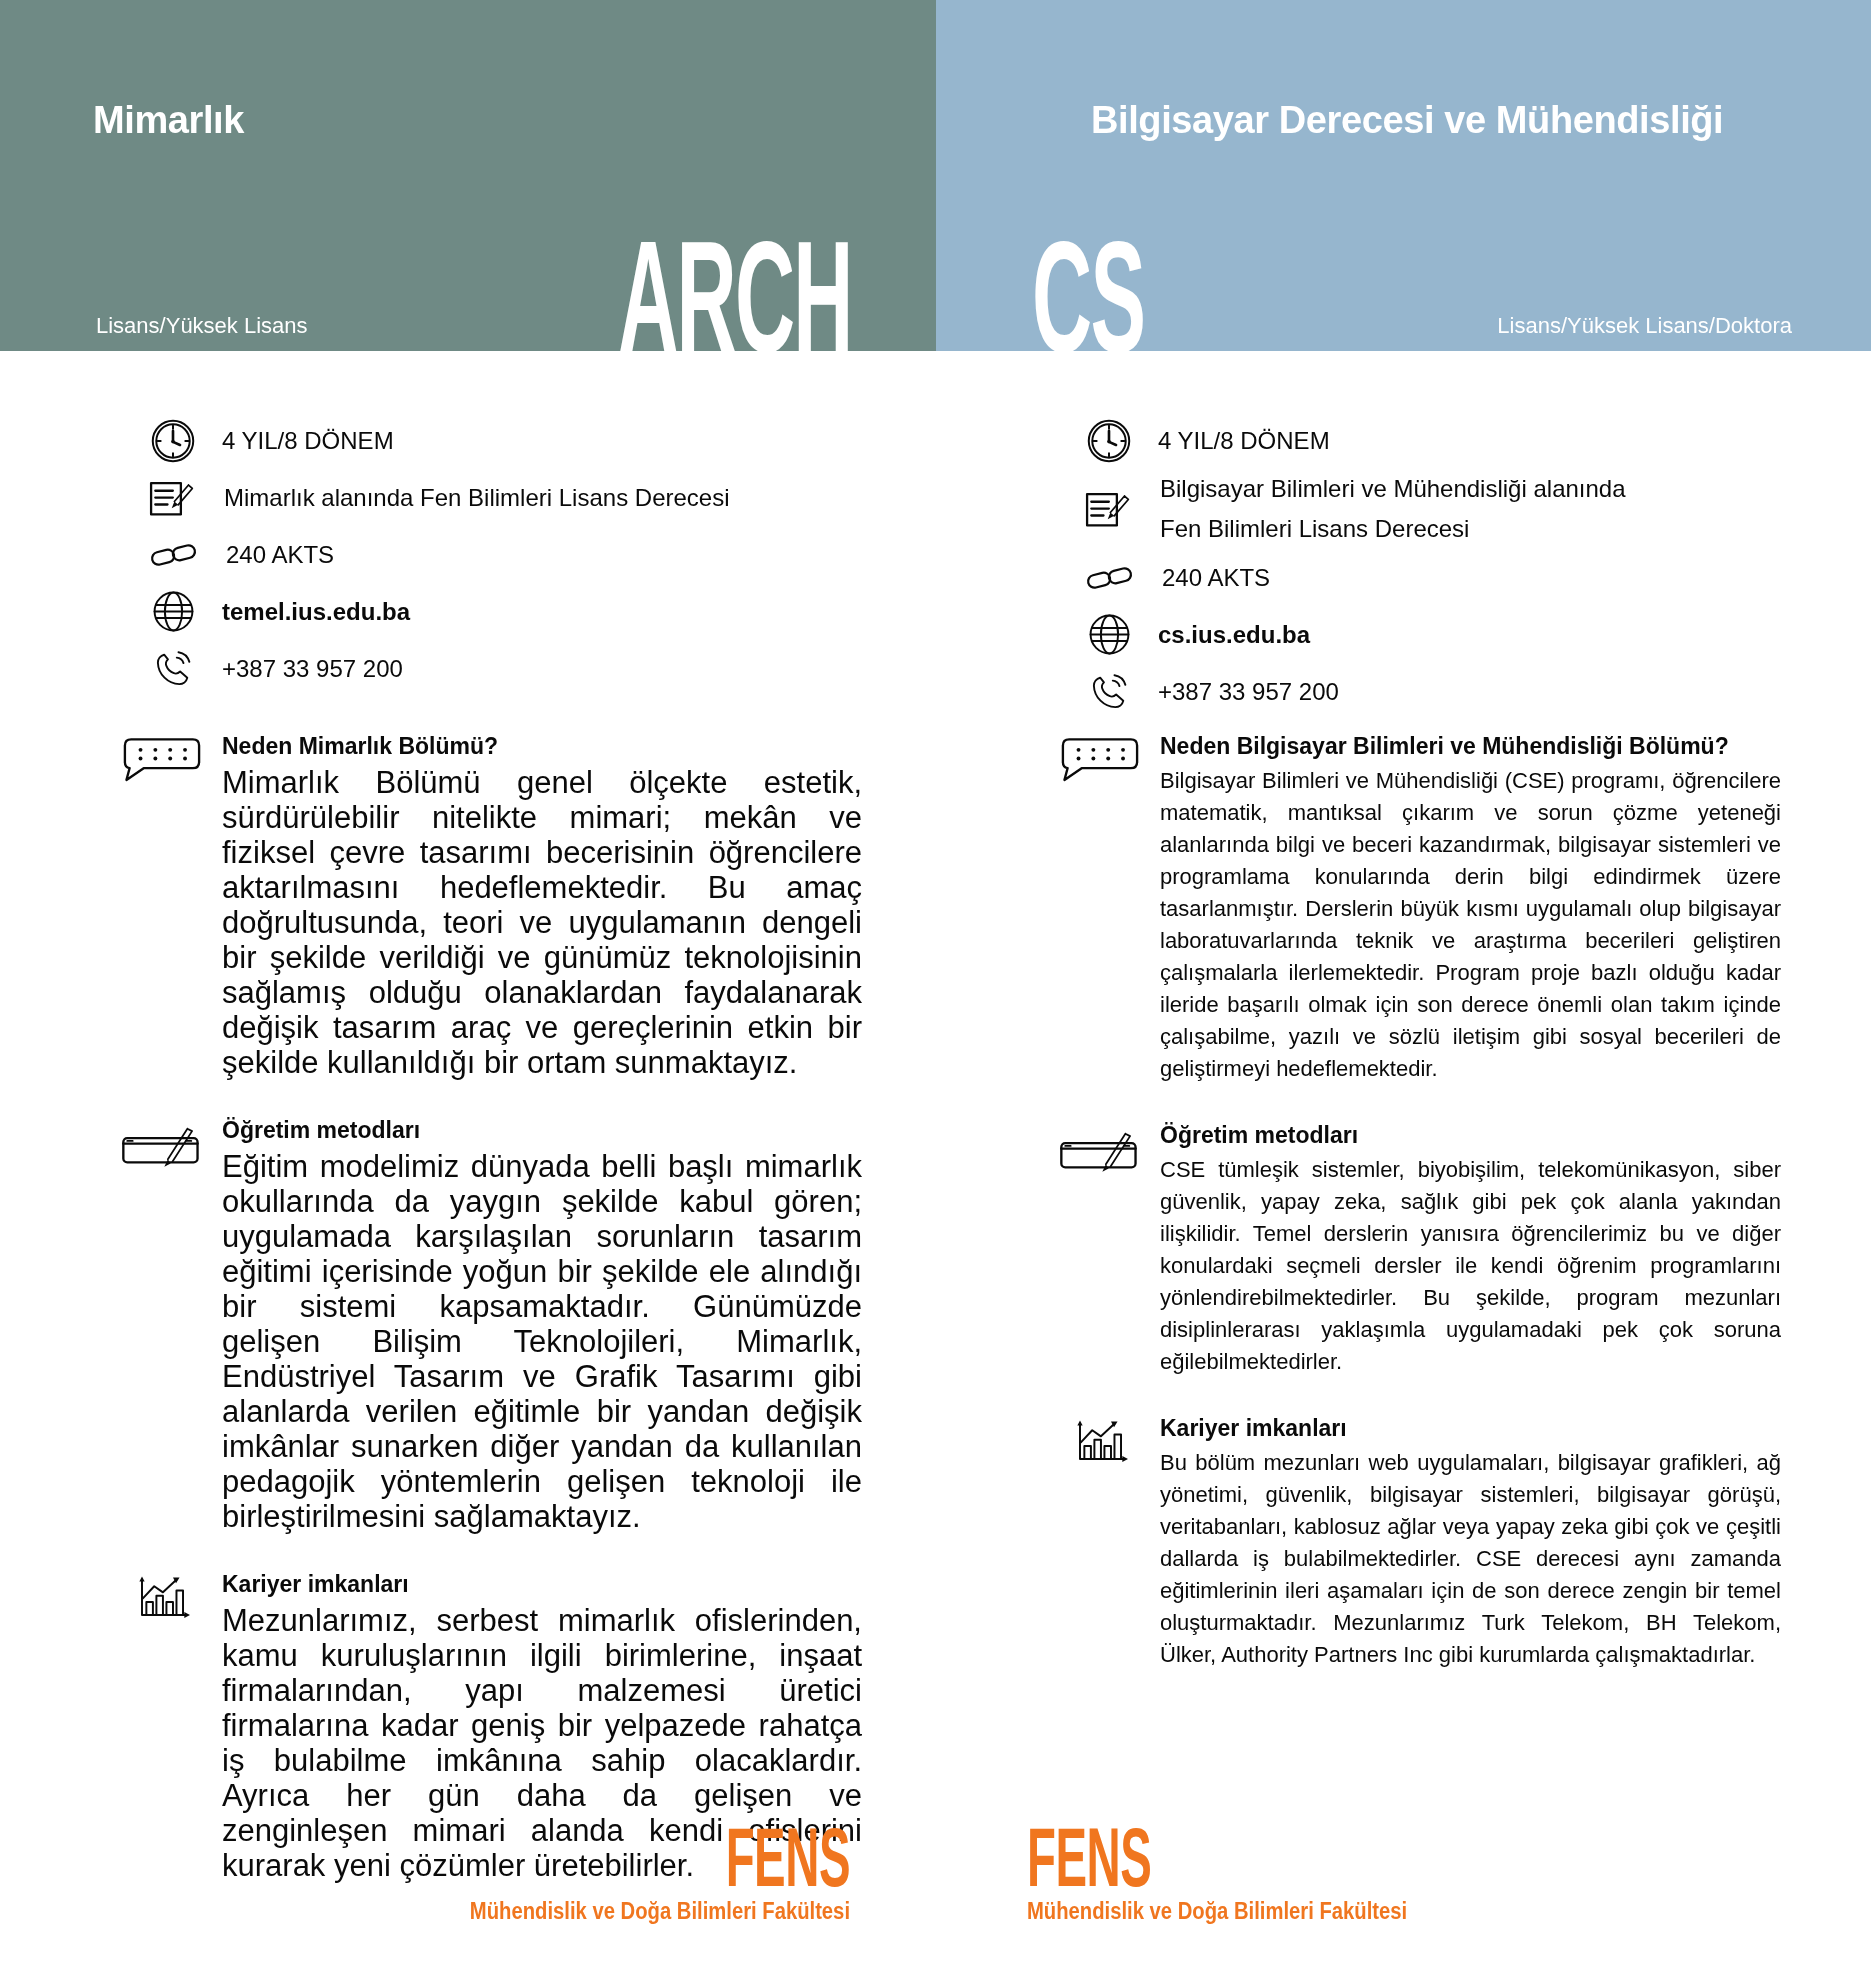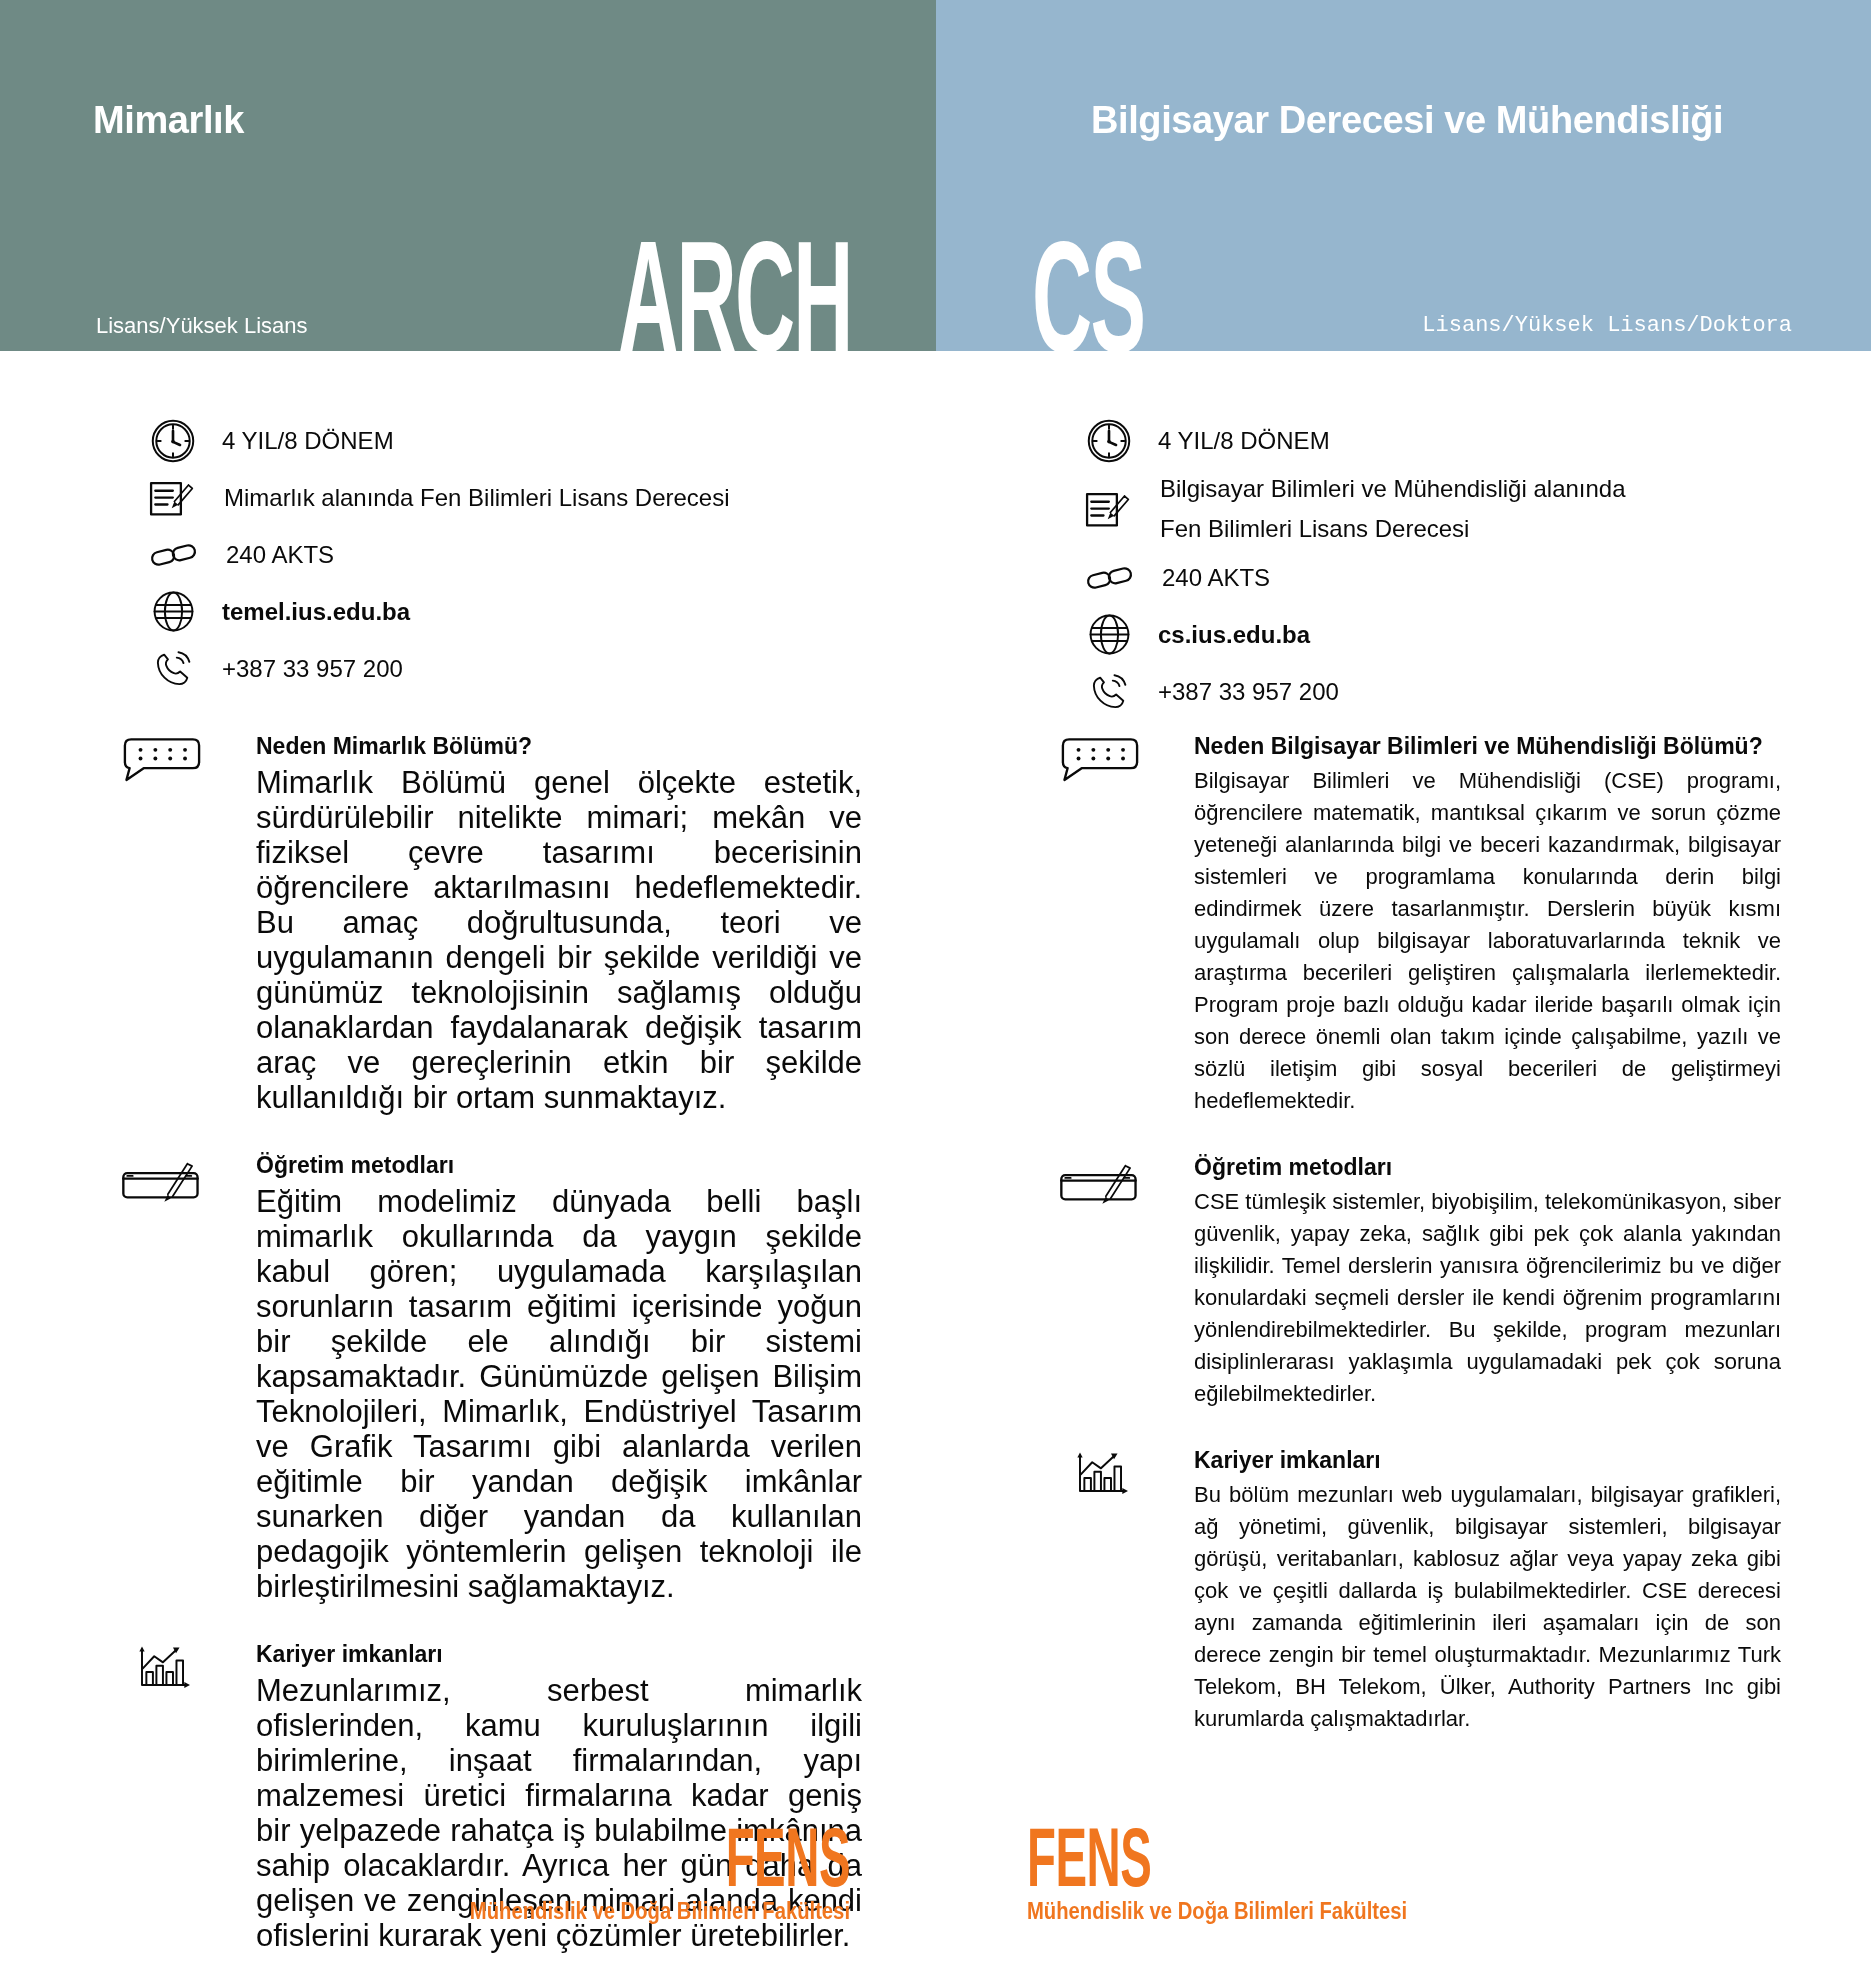--- a/index.html
+++ b/index.html
@@ -14,38 +14,38 @@
   .header{position:absolute;top:0;left:0;width:936px;height:351px;color:#fff;overflow:hidden;}
   #page-left  .header{background:var(--green,#6F8A85);text-align:center;}
   #page-right .header{background:var(--blue,#96B6CE);}
 
   .program-title{position:absolute;top:101px;font-size:38px;font-weight:bold;line-height:1;white-space:nowrap;letter-spacing:-0.4px;}
   #page-left  .program-title{left:93px;}
   #page-right .program-title{left:155px;}
 
   .program-level{position:absolute;top:315px;font-size:22px;line-height:1;white-space:nowrap;}
   #page-left  .program-level{left:96px;}
-  #page-right .program-level{right:80px;text-align:right;font-family:Liberation Mono, monospace;}
+  #page-right .program-level{right:80px;text-align:right;}
 
   .program-code{position:absolute;bottom:-2.4px;font-size:157px;font-weight:bold;line-height:0.72;white-space:nowrap;letter-spacing:-3.2px;}
   #page-left  .program-code{right:84px;transform:scaleX(0.53);transform-origin:bottom right;}
   #page-right .program-code{left:96px;transform:scaleX(0.53);transform-origin:bottom left;}
 
   
   .info-list{position:absolute;top:412px;left:149px;width:716px;}
   .info-row{display:flex;align-items:center;min-height:57px;}
   .info-icon{flex:0 0 48px;display:flex;justify-content:center;align-items:center;}
   .info-text{margin-left:25px;font-size:24px;line-height:40px;white-space:pre-line;}
   .info-text.bold{font-weight:bold;}
 
   
   .sections{position:absolute;top:733px;}
   #page-left  .sections{left:121px;width:741px;}
   #page-right .sections{left:123px;width:722px;}
-  .section{display:flex;margin-bottom:37px;gap:34px;}
+  .section{display:flex;margin-bottom:37px;}
   .section:last-child{margin-bottom:0;}
   .section-iconcell{flex:0 0 101px;padding-top:3.2px;}
   .section-content{flex:1;min-width:0;}
   .section-title{font-size:23px;font-weight:bold;line-height:26.4px;margin:0 0 5.6px 0;}
   .section-body{margin:0;text-align:justify;}
   #page-left  .section-body{font-size:31px;line-height:35px;}
   #page-right .section-body{font-size:22px;line-height:32px;}
 
   
   .fens{position:absolute;top:1827px;color:var(--orange,#F0761F);}

